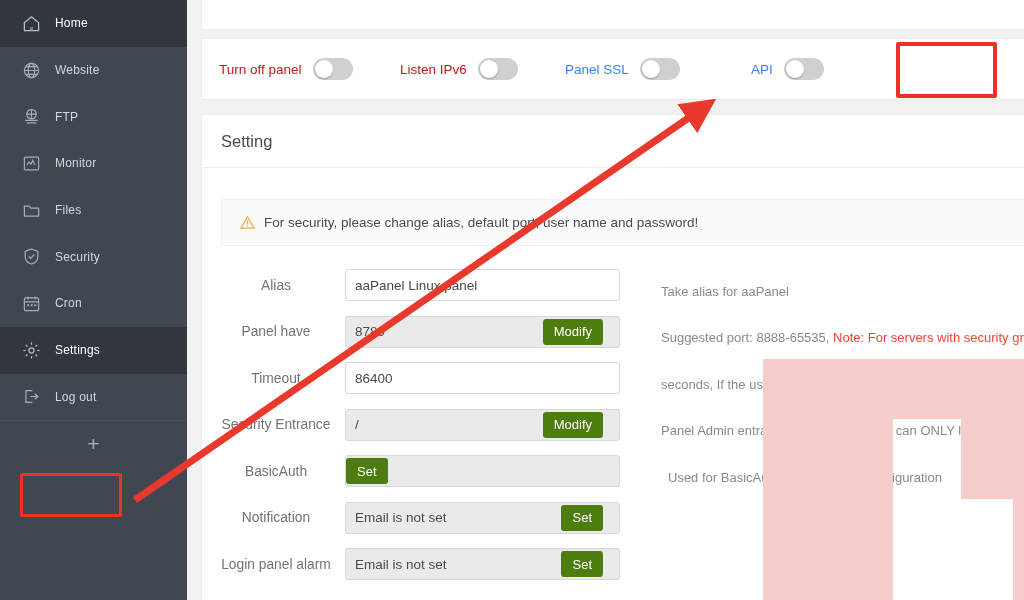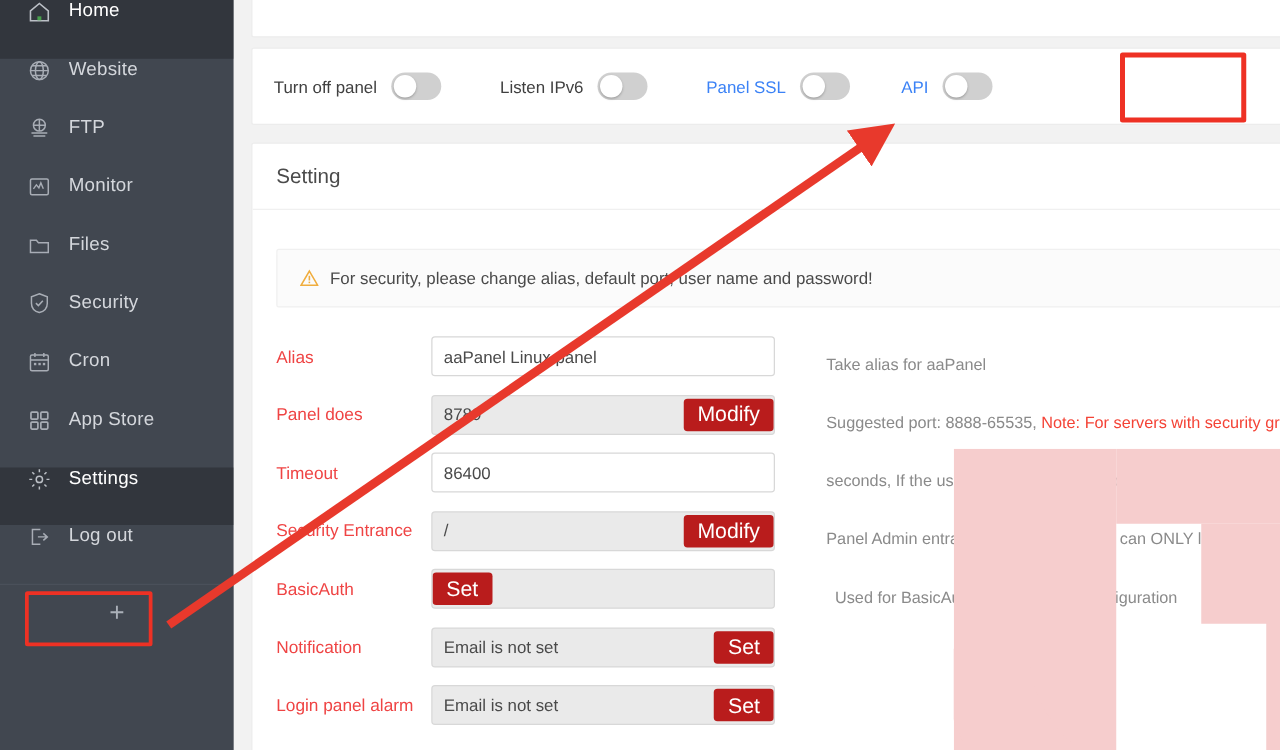--- a/index.html
+++ b/index.html
@@ -24,24 +24,24 @@
     background: #414750;
     height: 600px;
     position: relative;
     display: flex;
     flex-direction: column;
     overflow: hidden;
   }
   .nav-item {
     height: 46.7px;
     display: flex;
-    align-items: flex-start;
+    align-items: center;
     padding-left: 22px;
     color: #d4d7dc;
-    font-size: 15px;
+    font-size: 12px;
     letter-spacing: .2px;
     position: relative;
     cursor: pointer;
     flex: 0 0 auto;
   }
   .nav-item.active { background: #32363d; color: #ffffff; }
   .nav-item .ico {
     width: 19px; height: 19px;
     margin-right: 14px;
     display: inline-flex;
@@ -114,21 +114,21 @@
     align-items: center;
   }
   .toggle-group {
     display: flex;
     align-items: center;
     position: absolute;
     white-space: nowrap;
   }
   .toggle-label {
     font-size: 13.5px;
-    color: #404040;
+    color: #b91c1c;
     margin-right: 11px;
   }
   .toggle-label.green { color: #3b82f6; }
   .switch {
     width: 40px; height: 22px;
     border-radius: 11px;
     background: #d0d0d0;
     position: relative;
     display: inline-block;
     cursor: pointer;
@@ -197,24 +197,24 @@
   }
   .frow {
     display: flex;
     align-items: center;
     height: 46.5px;
     position: relative;
   }
   .flabel {
     width: 124px;
     flex: 0 0 124px;
-    text-align: left;
+    text-align: center;
     padding-right: 14px;
     font-size: 13.8px;
-    color: #ef4444;
+    color: #737373;
   }
   .fctrl {
     width: 275px;
     flex: 0 0 275px;
     height: 32px;
     border: 1px solid #d8d8d8;
     border-radius: 3px;
     background: #ffffff;
     display: flex;
     align-items: center;
@@ -227,24 +227,24 @@
     padding-left: 9px;
     font-size: 13.5px;
     color: #4a4a4a;
     white-space: nowrap;
     overflow: hidden;
   }
   .fctrl.disabled .fval { color: #4a4a4a; }
   .fbtn {
     flex: 0 0 auto;
     align-self: stretch;
-    margin: 2px 0 2px 0;
-    background: #b91c1c;
+    margin: 2px 16px 2px 0;
+    background: #4d7c0f;
     color: #ffffff;
-    font-size: 17px;
+    font-size: 13px;
     border: none;
     border-radius: 3px;
     padding: 0 11px;
     cursor: pointer;
     font-family: "Liberation Sans", sans-serif;
     line-height: 1;
   }
   .fhelp {
     position: absolute;
     left: 440px;
@@ -350,31 +350,20 @@
           <rect x="3" y="5" width="18" height="16" rx="1.5"></rect>
           <path d="M3 10h18M7.5 3v4M16.5 3v4"></path>
           <rect x="6.5" y="13" width="2.4" height="2.4" fill="#b7bcc4" stroke="none"></rect>
           <rect x="11" y="13" width="2.4" height="2.4" fill="#b7bcc4" stroke="none"></rect>
           <rect x="15.5" y="13" width="2.4" height="2.4" fill="#b7bcc4" stroke="none"></rect>
         </svg>
       </span>
       <span class="nav-label">Cron</span>
     </div>
 
-    <div class="nav-item">
-      <span class="ico">
-        <svg width="19" height="19" viewBox="0 0 24 24" fill="none" stroke="#b7bcc4" stroke-width="1.7">
-          <rect x="3.5" y="3.5" width="7" height="7" rx="1"></rect>
-          <rect x="13.5" y="3.5" width="7" height="7" rx="1"></rect>
-          <rect x="3.5" y="13.5" width="7" height="7" rx="1"></rect>
-          <rect x="13.5" y="13.5" width="7" height="7" rx="1"></rect>
-        </svg>
-      </span>
-      <span class="nav-label">App Store</span>
-    </div>
 
     <div class="nav-item active">
       <span class="ico">
         <svg width="19" height="19" viewBox="0 0 24 24" fill="none" stroke="#cfd3d9" stroke-width="1.5">
           <circle cx="12" cy="12" r="3.2"></circle>
           <path d="M12 1.8v3M12 19.2v3M1.8 12h3M19.2 12h3M4.8 4.8l2.1 2.1M17.1 17.1l2.1 2.1M19.2 4.8l-2.1 2.1M6.9 17.1l-2.1 2.1"></path>
         </svg>
       </span>
       <span class="nav-label">Settings</span>
     </div>
@@ -410,21 +399,21 @@
       <div class="toggle-group" style="left:198px">
         <span class="toggle-label">Listen IPv6</span>
         <span class="switch"></span>
       </div>
 
       <div class="toggle-group" style="left:363px">
         <span class="toggle-label green">Panel SSL</span>
         <span class="switch"></span>
       </div>
 
-      <div class="toggle-group" style="left:519px">
+      <div class="toggle-group" style="left:549px">
         <span class="toggle-label green">API</span>
         <span class="switch"></span>
       </div>
 
     </section>
 
     <div class="hl-api"></div>
 
     <section class="setting-card">
 
@@ -454,21 +443,21 @@
           <div class="flabel">Alias</div>
           <div class="fctrl">
             <span class="fval">aaPanel Linux panel</span>
           </div>
           <div class="fhelp">
             <span>Take alias for aaPanel</span>
           </div>
         </div>
 
         <div class="frow">
-          <div class="flabel">Panel does</div>
+          <div class="flabel">Panel have</div>
           <div class="fctrl disabled">
             <span class="fval">8789</span>
             <button class="fbtn">Modify</button>
           </div>
           <div class="fhelp">
             <span>Suggested port: 8888-65535, </span><span class="red">Note: For servers with security group</span>
           </div>
         </div>
 
         <div class="frow">

